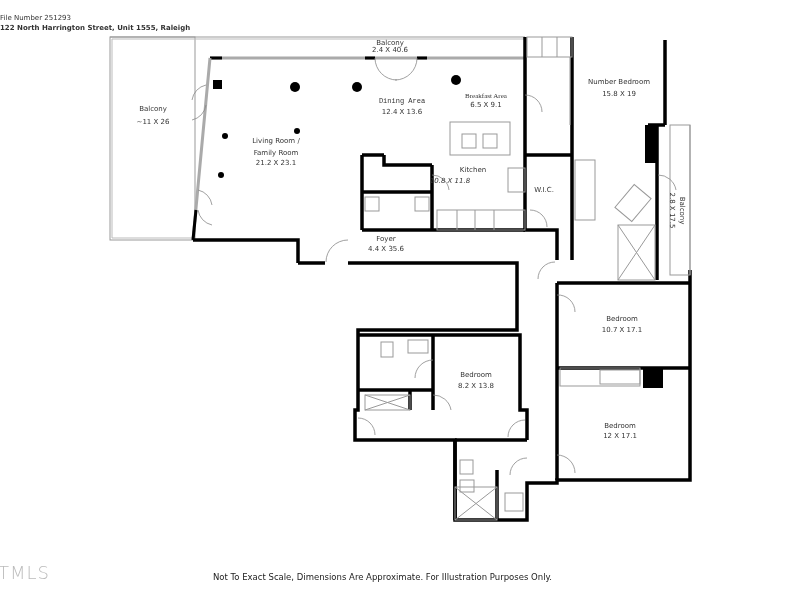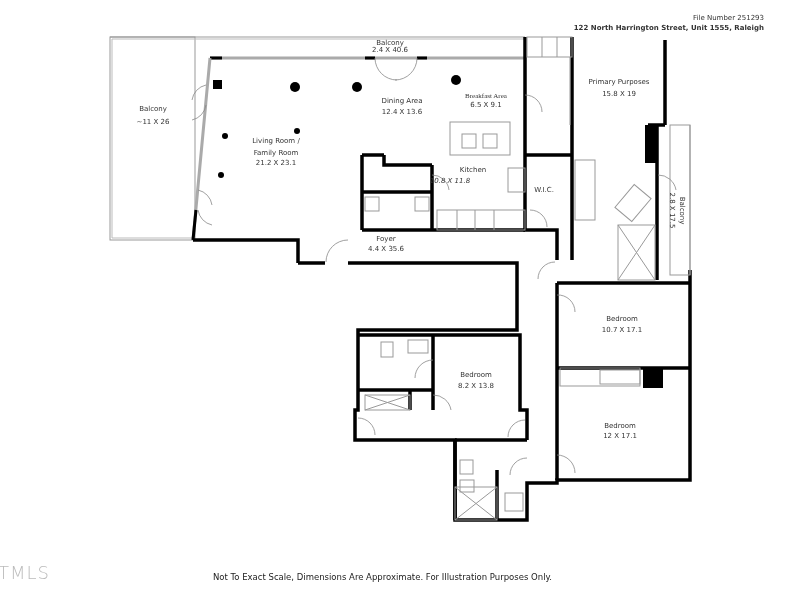--- a/index.html
+++ b/index.html
@@ -1,17 +1,17 @@
 <!DOCTYPE html>
 <html><head>
 <meta charset="utf-8">
 <style>
   html, body { margin:0; padding:0; background:#ffffff; }
   body { width:800px; height:600px; position:relative; overflow:hidden; font-family:"DejaVu Sans", sans-serif; color:#222; }
-  .hdr { position:absolute; left:0; width:764px; text-align:right; font-size:7px; color:#333; }
+  .hdr { position:absolute; left:0; width:764px; text-align:left; font-size:7px; color:#333; }
   .lbl { position:absolute; font-size:7px; color:#333; text-align:center; white-space:nowrap; transform:translateX(-50%); line-height:11px; }
   .footer { position:absolute; top:572px; left:0; width:765px; text-align:center; font-size:8.5px; color:#222; }
   .logo { position:absolute; left:-2px; top:562px; font-size:18px; color:#bbb; font-family:"DejaVu Sans", sans-serif; font-weight:200; letter-spacing:1px; }
   svg { position:absolute; left:0; top:0; }
   .vert { transform:translateX(-50%) rotate(90deg); }
 </style>
 </head>
 <body>
 
 <div class="hdr" style="top:14px;">File Number 251293</div>
@@ -137,32 +137,32 @@
 <div class="lbl" style="left:153px; top:104px;">Balcony</div>
 <div class="lbl" style="left:153px; top:117px;">~11 X 26</div>
 
 <div class="lbl" style="left:390px; top:38px;">Balcony</div>
 <div class="lbl" style="left:390px; top:45px;">2.4 X 40.6</div>
 
 <div class="lbl" style="left:276px; top:136px;">Living Room /</div>
 <div class="lbl" style="left:276px; top:148px;">Family Room</div>
 <div class="lbl" style="left:276px; top:158px;">21.2 X 23.1</div>
 
-<div class="lbl" style="left:402px; top:96px;">Dining Area</div>
+<div class="lbl" style="left:402px; top:96px;font-family:Liberation Mono, monospace;">Dining Area</div>
 <div class="lbl" style="left:402px; top:107px;">12.4 X 13.6</div>
 
 <div class="lbl" style="left:486px; top:91px;font-family:Liberation Serif, serif;">Breakfast Area</div>
 <div class="lbl" style="left:486px; top:100px;">6.5 X 9.1</div>
 
 <div class="lbl" style="left:473px; top:165px;">Kitchen</div>
 <div class="lbl" style="left:450px; top:176px;font-style:italic;">10.8 X 11.8</div>
 
 <div class="lbl" style="left:544px; top:185px;">W.I.C.</div>
 
-<div class="lbl" style="left:619px; top:77px;">Primary Purposes</div>
+<div class="lbl" style="left:619px; top:77px;">Number Bedroom</div>
 <div class="lbl" style="left:619px; top:89px;">15.8 X 19</div>
 
 <div class="lbl vert" style="left:681px; top:205px;">Balcony</div>
 <div class="lbl vert" style="left:671px; top:205px;">2.8 X 17.5</div>
 
 <div class="lbl" style="left:386px; top:234px;">Foyer</div>
 <div class="lbl" style="left:386px; top:244px;text-align:right;">4.4 X 35.6</div>
 
 <div class="lbl" style="left:622px; top:314px;">Bedroom</div>
 <div class="lbl" style="left:622px; top:325px;">10.7 X 17.1</div>

